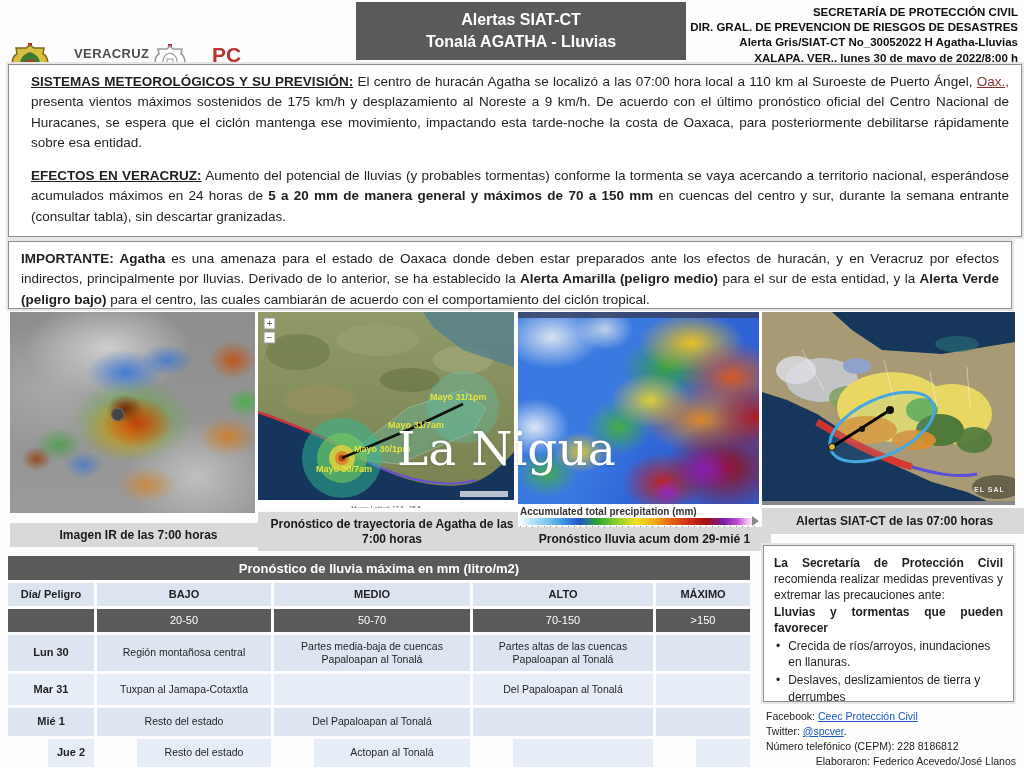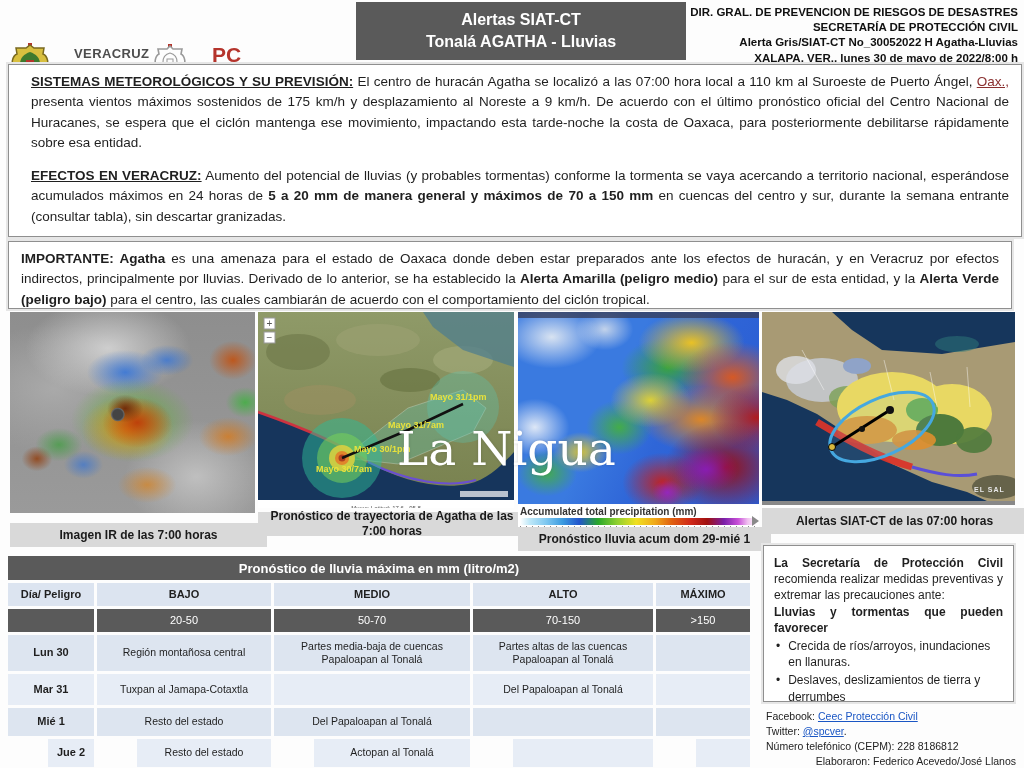--- a/index.html
+++ b/index.html
@@ -153,22 +153,22 @@
       <div class="pc-sub">Protección Civil</div>
     </div>
   </div>
 
   <div class="abs title-box">
     <div>Alertas SIAT-CT</div>
     <div>Tonalá AGATHA - Lluvias</div>
   </div>
 
   <div class="abs header-right">
+    <div>SECRETARÍA DE PROTECCIÓN CIVIL</div>
     <div>DIR. GRAL. DE PREVENCION DE RIESGOS DE DESASTRES</div>
-    <div>SECRETARÍA DE PROTECCIÓN CIVIL</div>
     <div>Alerta Gris/SIAT-CT  No_30052022 H Agatha-Lluvias</div>
     <div>XALAPA, VER., lunes 30 de mayo de 2022/8:00 h</div>
   </div>
 
   <div class="abs tbox" style="left:8px;top:64px;width:978px;height:157px;padding-left:22px;">
     <p><span class="lead">SISTEMAS METEOROLÓGICOS Y SU PREVISIÓN:</span><span>  El centro de huracán Agatha se localizó a las 07:00 hora local a 110 km al Suroeste de Puerto Ángel, </span><span class="oax">Oax.,</span><span> presenta vientos máximos sostenidos de 175 km/h y desplazamiento al Noreste a 9 km/h. De acuerdo con el último pronóstico oficial del Centro Nacional de Huracanes, se espera que el ciclón mantenga ese movimiento, impactando esta tarde-noche la costa de Oaxaca, para posteriormente debilitarse rápidamente sobre esa entidad.</span></p>
     <p><span class="lead">EFECTOS EN VERACRUZ:</span><span>  Aumento del potencial de lluvias (y probables tormentas) conforme la tormenta se vaya acercando a territorio nacional, esperándose acumulados máximos en 24 horas de </span><span class="b">5 a 20 mm de manera general y máximos de 70 a 150  mm</span><span> en cuencas del centro y sur, durante la semana entrante (consultar tabla), sin descartar granizadas.</span></p>
   </div>
 
   <div class="abs tbox" style="left:8px;top:241px;width:978px;height:52px;">
@@ -213,21 +213,21 @@
       <text x="130" y="116" font-size="9" font-weight="bold" fill="#e8e23c">Mayo 31/7am</text>
       <text x="172" y="88" font-size="9" font-weight="bold" fill="#e8e23c">Mayo 31/1pm</text>
       <rect x="6" y="6" width="11" height="11" fill="#fff" stroke="#999"></rect>
       <text x="8.5" y="15" font-size="10" fill="#555">+</text>
       <rect x="6" y="20" width="11" height="11" fill="#fff" stroke="#999"></rect>
       <text x="8.5" y="29" font-size="10" fill="#555">−</text>
       <rect x="202" y="179" width="48" height="6" fill="rgba(255,255,255,.7)"></rect>
     </svg>
     <div class="map-foot">Mueve Latitud: 17.6, -95.8</div>
   </div>
-  <div class="abs caption" style="left:258px;top:512px;width:256px;height:24px;">
+  <div class="abs caption" style="left:258px;top:512px;width:256px;height:39px;">
     <span>Pronóstico de trayectoria de Agatha de las 7:00 horas</span>
   </div>
 
   <div class="abs panel" style="left:518px;top:312px;">
     <div class="precip-img">
       <div class="precip-titlebar"></div>
     </div>
   </div>
   <div class="abs scale-wrap" style="left:518px;top:505px;width:237px;">
     <div class="scale-label">Accumulated total precipitation (mm)</div>

